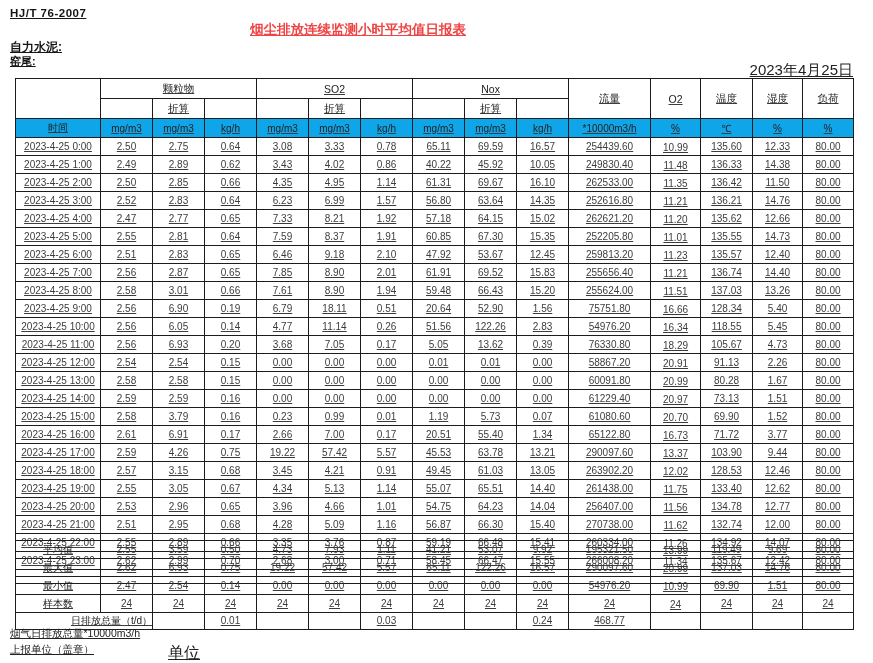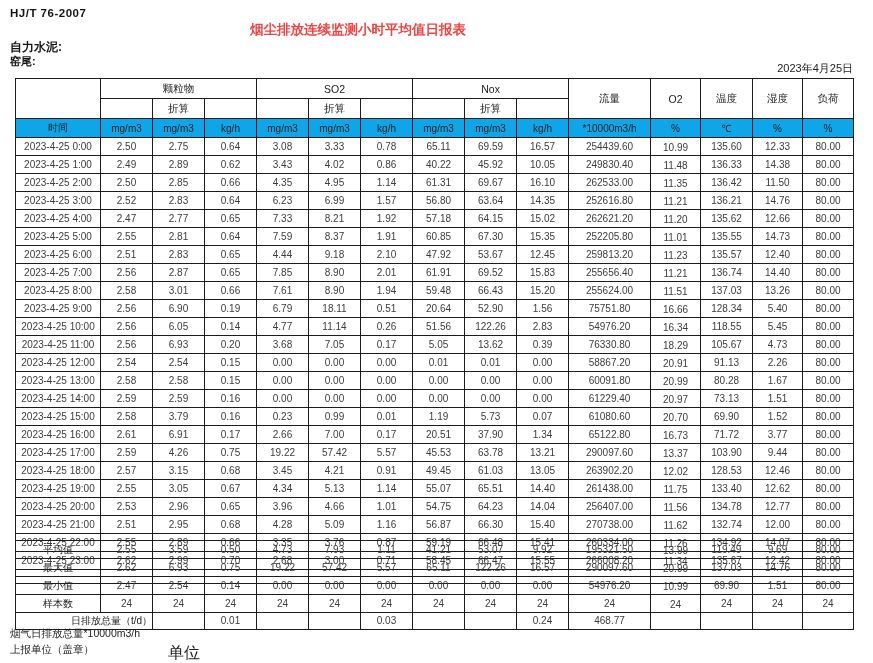--- a/index.html
+++ b/index.html
@@ -1,25 +1,25 @@
 <!DOCTYPE html>
 <html><head>
 <meta charset="utf-8">
 <style>
   html,body { margin:0; padding:0; }
   body {
     width:873px; height:663px; position:relative; background:#ffffff;
     font-family:"Liberation Sans", sans-serif; color:#3c3c3c; overflow:hidden;
   }
-  .abs { position:absolute; }
+  .abs { position:absolute;text-decoration:underline; }
   #std-code { left:10px; top:7px; font-weight:bold; font-size:11.5px; color:#151515; letter-spacing:0.5px; }
   #page-title { left:0; top:21px; width:716px; text-align:center; font-weight:bold; font-size:13.5px; color:#ef4444; }
   #company-name { left:10px; top:39px; font-weight:bold; font-size:12px; color:#151515; }
   #site-name { left:10px; top:54px; font-weight:bold; font-size:11px; color:#151515; }
-  #report-date { left:15px; top:61px; width:838px; text-align:right; font-size:11px; color:#222; }
+  #report-date { left:15px; top:61px; width:838px; text-align:right; font-size:15px; color:#222; }
 
   table { border-collapse:collapse; table-layout:fixed; }
   td, th {
     border:1px solid #1c1c1c; text-align:center; padding:0;
     font-weight:normal; overflow:hidden; white-space:nowrap;
   }
   #main-table { left:15px; top:78px; width:838px; }
   #summary-table { left:15px; top:540px; width:838px; }
 
   tr.hrow1 td, tr.hrow1 th, tr.hrow2 td, tr.hrow2 th { height:19px; font-size:10.5px; color:#222; }
@@ -204,21 +204,21 @@
         <td class="o2cell">11.01</td>
         <td>135.55</td>
         <td>14.73</td>
         <td>80.00</td>
       </tr>
       <tr class="drow">
         <td>2023-4-25 6:00</td>
         <td>2.51</td>
         <td>2.83</td>
         <td>0.65</td>
-        <td>4.44</td>
+        <td>6.46</td>
         <td>9.18</td>
         <td>2.10</td>
         <td>47.92</td>
         <td>53.67</td>
         <td>12.45</td>
         <td>259813.20</td>
         <td class="o2cell">11.23</td>
         <td>135.57</td>
         <td>12.40</td>
         <td>80.00</td>
@@ -378,21 +378,21 @@
       </tr>
       <tr class="drow">
         <td>2023-4-25 16:00</td>
         <td>2.61</td>
         <td>6.91</td>
         <td>0.17</td>
         <td>2.66</td>
         <td>7.00</td>
         <td>0.17</td>
         <td>20.51</td>
-        <td>37.90</td>
+        <td>55.40</td>
         <td>1.34</td>
         <td>65122.80</td>
         <td class="o2cell">16.73</td>
         <td>71.72</td>
         <td>3.77</td>
         <td>80.00</td>
       </tr>
       <tr class="drow">
         <td>2023-4-25 17:00</td>
         <td>2.59</td>

